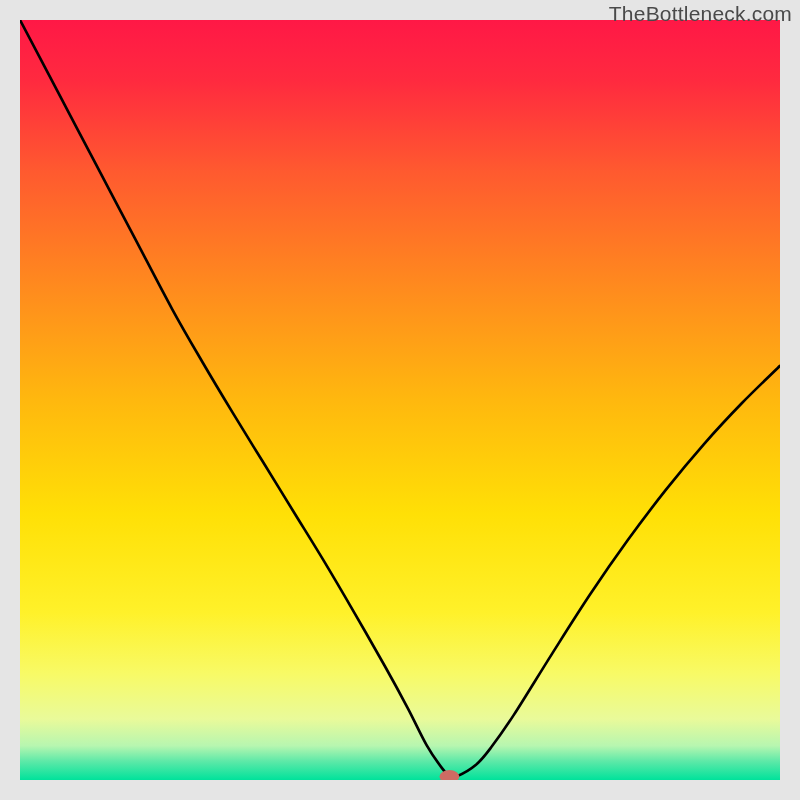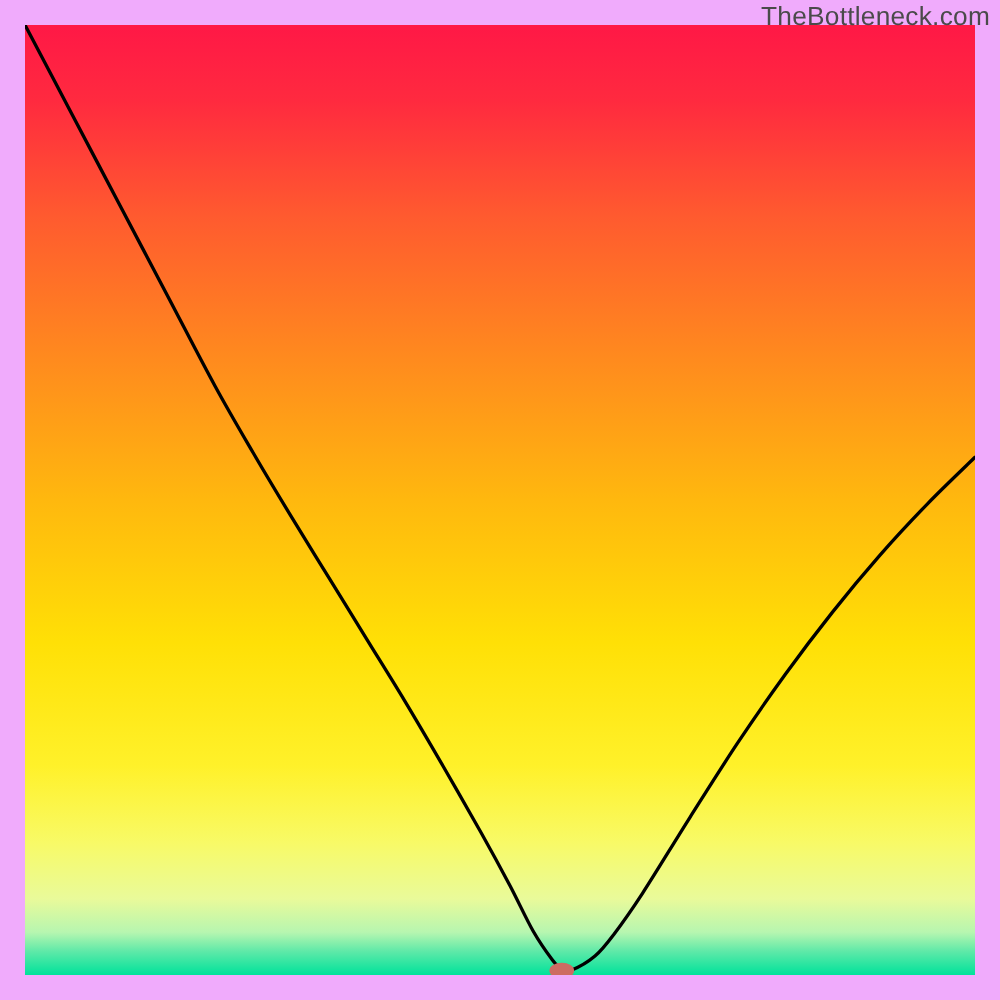--- a/index.html
+++ b/index.html
@@ -8,21 +8,21 @@
     width: 800px;
     height: 800px;
     overflow: hidden;
     background: #000;
     font-family: Arial, Helvetica, sans-serif;
   }
   .frame {
     position: relative;
     width: 800px;
     height: 800px;
-    background: #f0abfc;
+    background: #e5e5e5;
   }
   .plot {
     position: absolute;
     left: 20px;
     top: 20px;
     width: 760px;
     height: 760px;
     background: #000;
   }
   .watermark {

